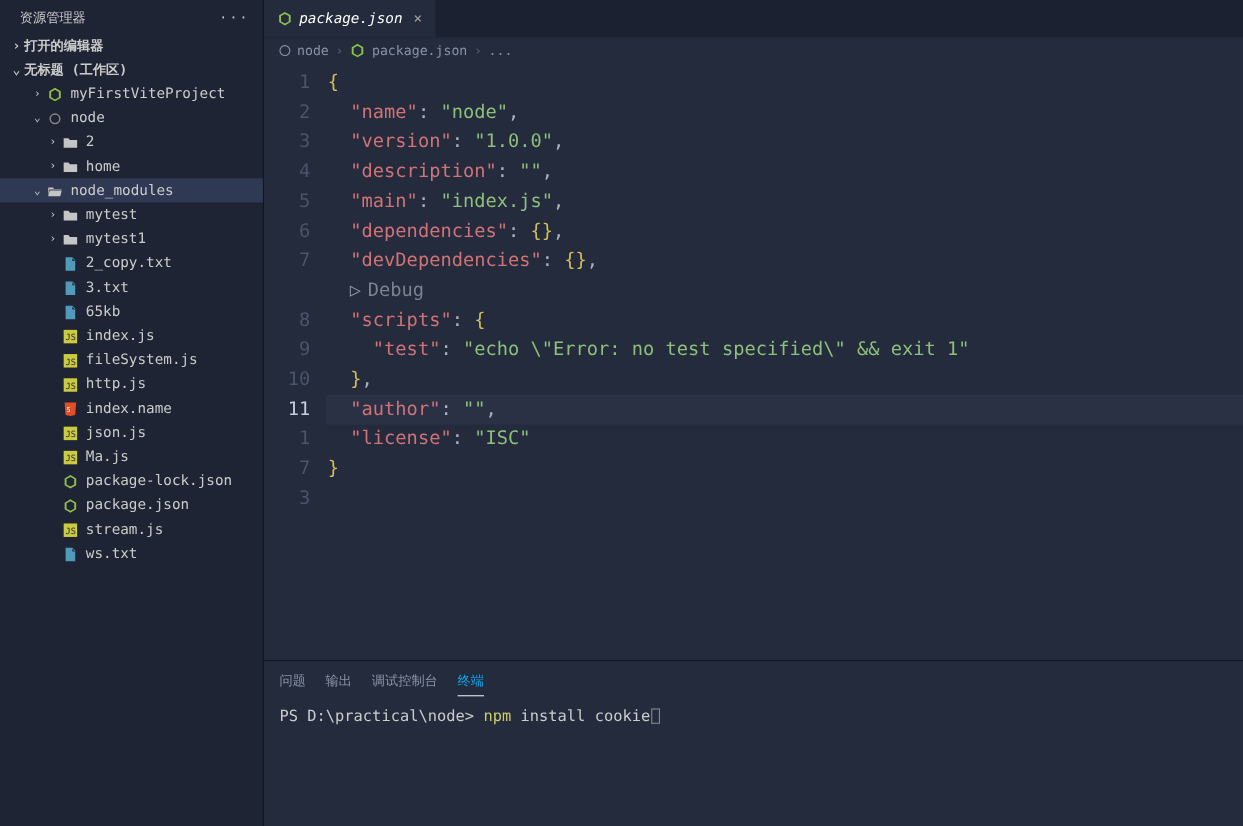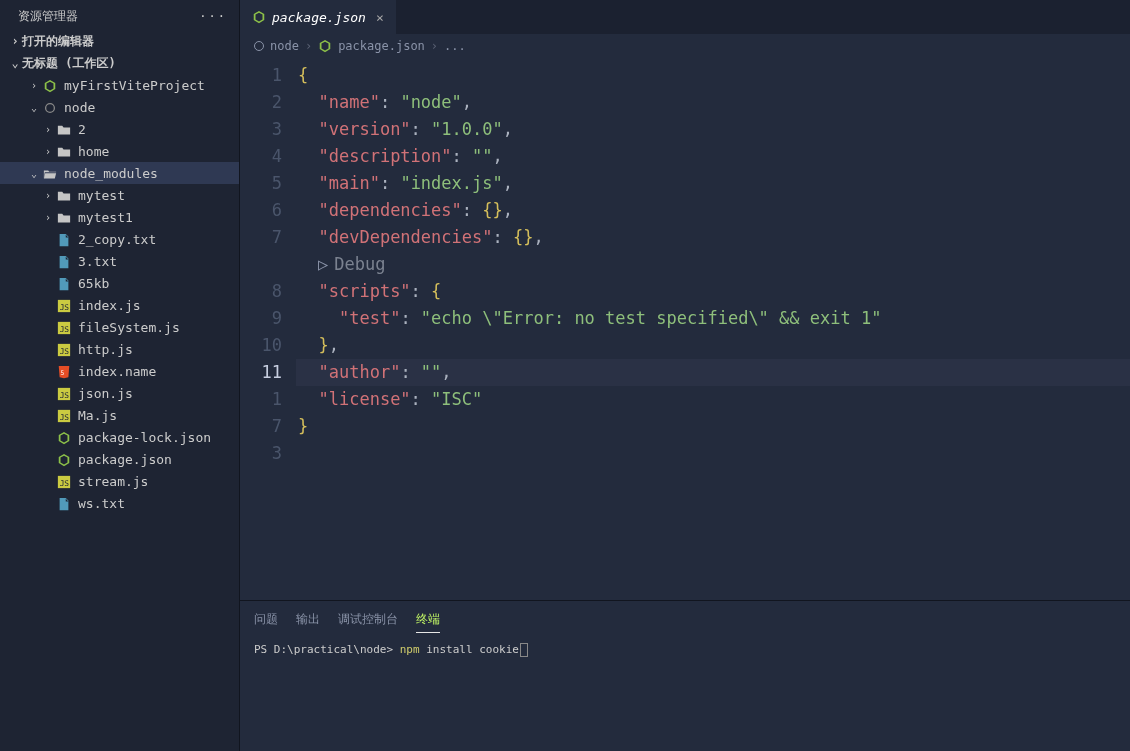--- a/index.html
+++ b/index.html
@@ -42,22 +42,22 @@
 .hl-line { position:absolute; left:0; right:0; height:27px; background:#2a3145; z-index:0; }
 .code .row > span { position:relative; z-index:1;}
 .tok-punc{color:#abb2bf;} .tok-brace{color:#d4be5b;}
 .tok-key{color:#d17277;} .tok-str{color:#8ebf7b;}
 .tok-colon{color:#abb2bf;}
 
 
 .panel { height:151px; background:#232b3d; border-top:1px solid #11151f; display:flex; flex-direction:column;margin-top:34px; }
 .panel-tabs { display:flex; gap:18px; padding:6px 14px 0 14px; font-size:12px; }
 .panel-tabs .ptab { color:#8a93a8; padding:4px 0; cursor:pointer; }
-.panel-tabs .ptab.active { color:#bef264; border-bottom:1px solid #e6e6e6; }
-.terminal { flex:1; padding:10px 14px; font-family:Consolas,monospace; font-size:11px; color:#ccc; }
+.panel-tabs .ptab.active { color:#0ea5e9; border-bottom:1px solid #e6e6e6; }
+.terminal { flex:1; padding:10px 14px; font-family:Consolas,monospace; font-size:14px; color:#ccc; }
 .terminal .prompt{color:#ccc;} .terminal .cmd{color:#d0cc6b;}
 .cursorbox{display:inline-block;width:8px;height:14px;border:1px solid #888;margin-left:1px;vertical-align:middle;}
 
 
 svg { width:14px; height:14px; display:block; }
 </style>
 </head>
 <body>
 
 <div class="sidebar">

